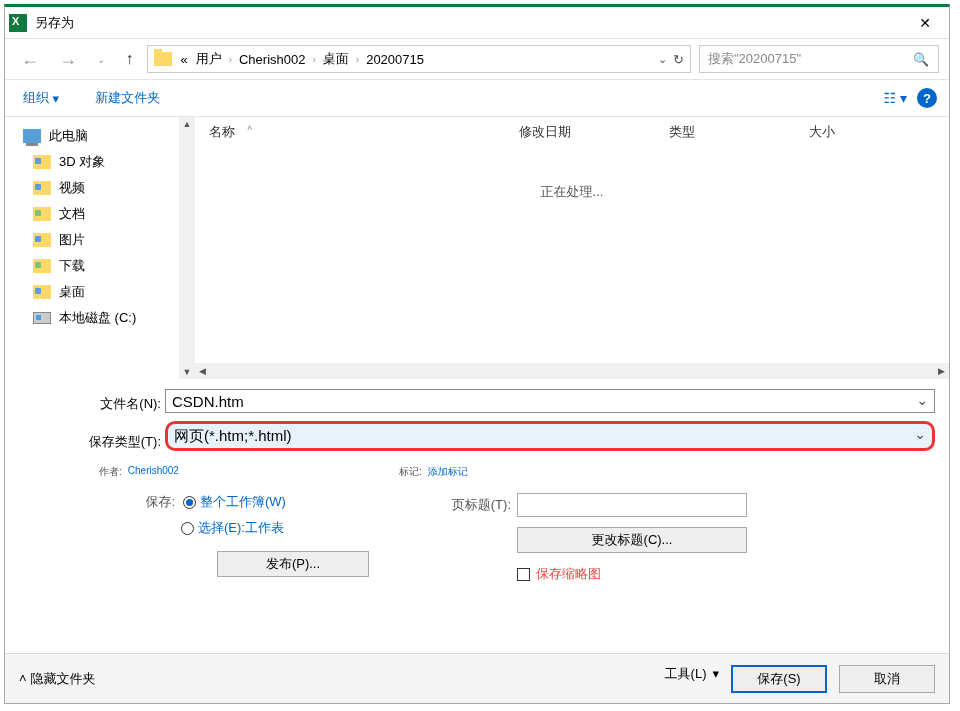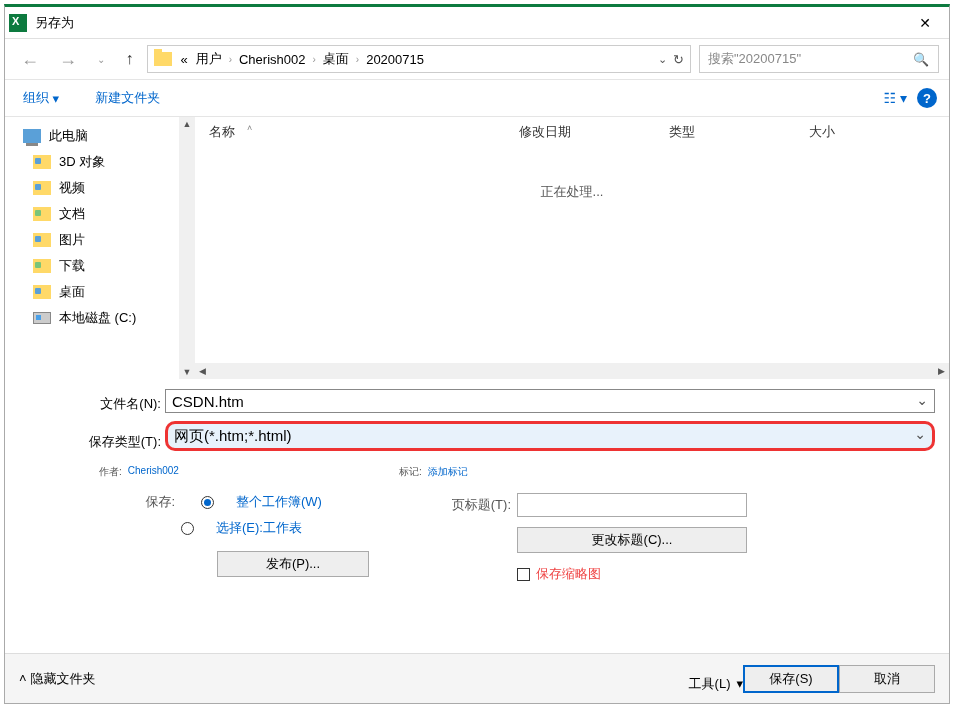--- a/index.html
+++ b/index.html
@@ -58,37 +58,37 @@
     .form-input { flex: 1; height: 24px; border: 1px solid #888; padding: 0 6px; font-size: 15px; background: #fff; display: flex; align-items: center; position: relative; }
     .form-input.combo::after { content: "⌄"; position: absolute; right: 6px; color: #555; font-size: 14px; top: 2px; }
     .form-input.highlighted { border: 3px solid #e33; border-radius: 10px; background: #e8f2fb; height: 30px; }
     .meta-row { display: flex; padding: 6px 0 14px 80px; font-size: 10px; }
     .meta-lbl { color: #555; margin-right: 6px; }
     .meta-val { color: #0066cc; }
     .meta-col2 { margin-left: 220px; }
     .save-opts { display: flex; padding: 0 0 0 120px; }
     .opts-left { width: 300px; font-size: 13px; }
     .opt-label { text-align: right; display: inline-block; width: 36px; margin-right: 4px; color: #555; }
-    .radio-row { display: flex; align-items: center; gap: 22px; margin-bottom: 8px; padding-left: 42px; }
+    .radio-row { display: flex; align-items: center; gap: 4px; margin-bottom: 8px; padding-left: 42px; }
     .radio-row.first { padding-left: 0; }
     .radio { width: 13px; height: 13px; border: 1px solid #333; border-radius: 50%; display: inline-flex; align-items: center; justify-content: center; }
     .radio.checked::after { content: ""; width: 7px; height: 7px; background: #0066cc; border-radius: 50%; }
     .radio-lbl { color: #0066cc; }
     .publish-btn { margin: 6px 0 0 78px; width: 152px; height: 26px; border: 1px solid #aaa; background: #eee; font-size: 13px; }
     .opts-right { font-size: 13px; }
     .pt-row { display: flex; align-items: center; gap: 6px; margin-bottom: 10px; }
     .pt-lbl { width: 72px; text-align: right; color: #555; }
     .pt-input { width: 230px; height: 24px; border: 1px solid #aaa; background: #fff; }
     .change-title-btn { margin-left: 78px; width: 230px; height: 26px; border: 1px solid #aaa; background: #eee; font-size: 13px; margin-bottom: 12px; }
     .thumb-row { display: flex; align-items: center; gap: 6px; margin-left: 78px; }
     .chk { width: 13px; height: 13px; border: 1px solid #333; }
     .thumb-lbl { color: #ef4444; }
     .footer { position: absolute; bottom: 0; left: 0; right: 0; height: 50px; border-top: 1px solid #ddd; display: flex; align-items: center; padding: 0 14px; background: #f5f5f5; }
     .hide-folders { font-size: 13px; display: flex; align-items: center; gap: 4px; }
-    .footer-right { margin-left: auto; display: flex; align-items: flex-end; }
+    .footer-right { margin-left: auto; display: flex; align-items: flex-start; gap: 12px; }
     .tools-btn { font-size: 13px; display: flex; align-items: center; gap: 6px; }
     .btn { width: 96px; height: 28px; border: 1px solid #aaa; background: #eee; font-size: 13px; }
     .btn.primary { border: 2px solid #0066cc; }
   </style>
 </head>
 <body>
 
 <div class="window">
   <div class="titlebar">
     <div class="excel-icon"></div>

